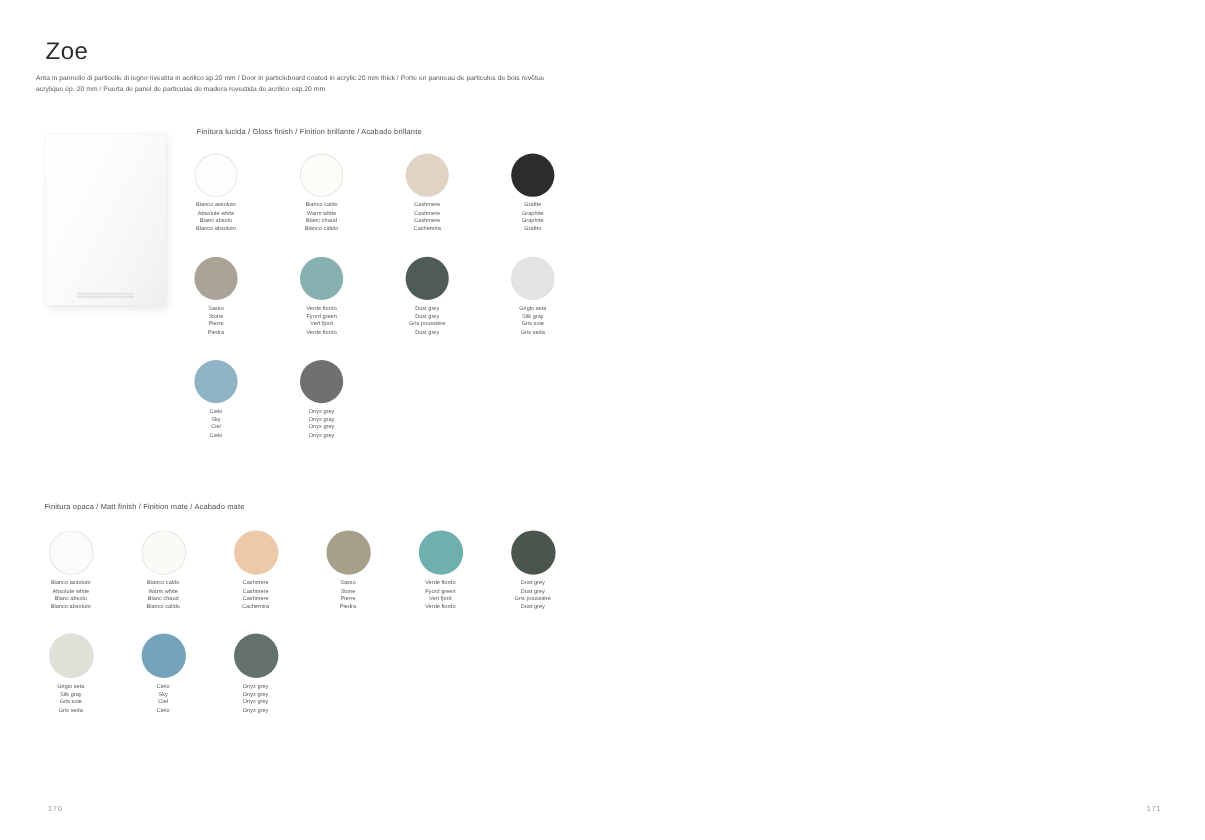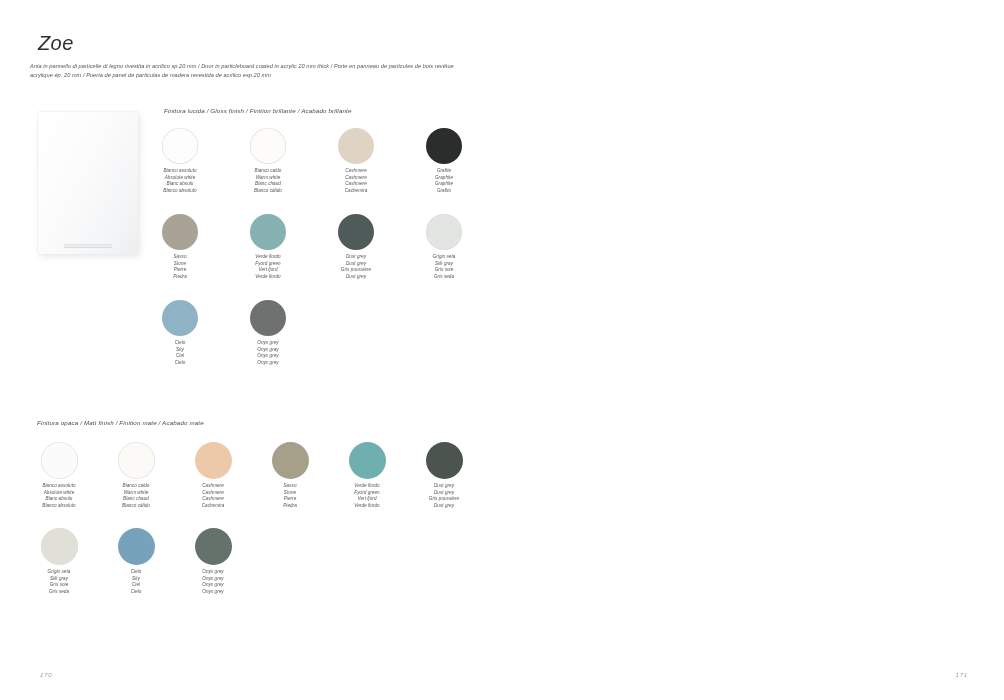--- a/index.html
+++ b/index.html
@@ -4,21 +4,21 @@
 <style>
   html,body{margin:0;padding:0;}
   body{
     width:1004px;height:700px;
     background:#ffffff;
     font-family:"Liberation Sans", sans-serif;
     color:#3a3a3a;
     overflow:hidden;
     position:relative;
   }
-  .spread{position:absolute;inset:0;display:flex;font-style:italic;}
+  .spread{position:absolute;inset:0;display:flex;}
   .page{position:relative;height:700px;box-sizing:border-box;}
   .page-left{width:502px;padding:0;}
   .page-right{width:502px;padding:0;}
 
   
   .title{
     position:absolute;left:38px;top:32px;
     font-size:20px;font-weight:400;letter-spacing:.4px;color:#2e2e2e;
   }
   .intro{

